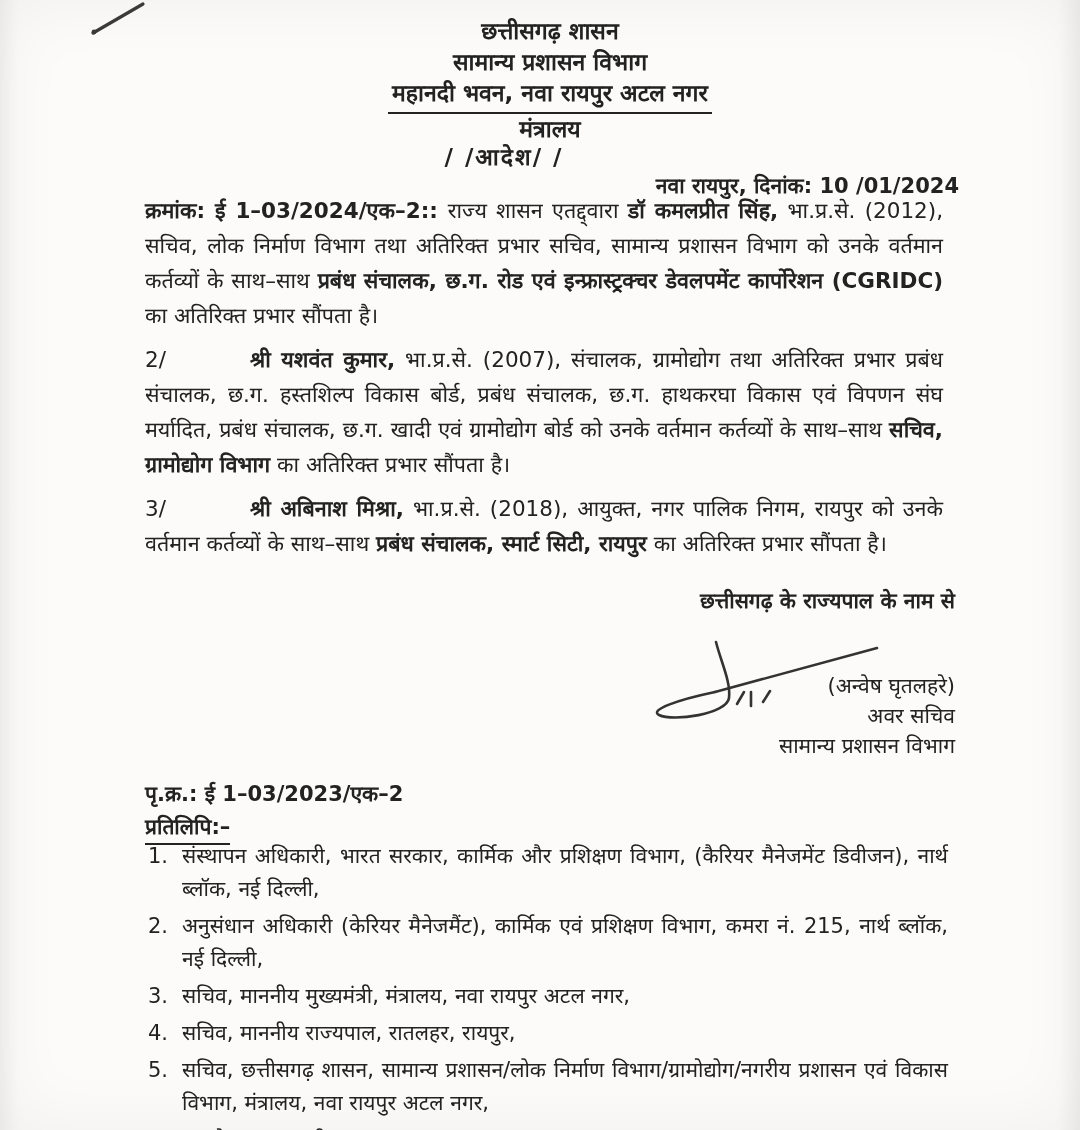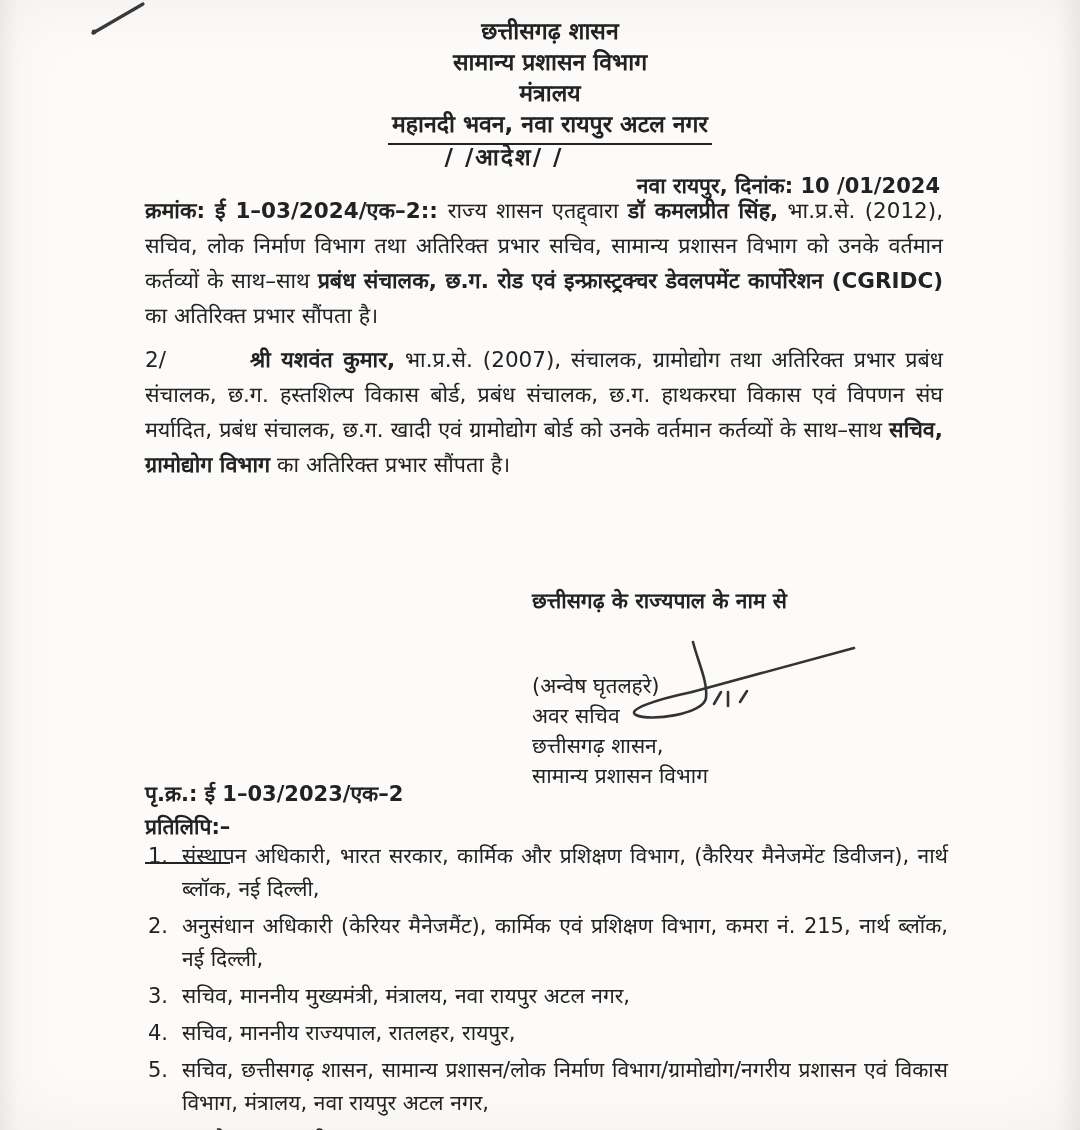--- a/index.html
+++ b/index.html
@@ -15,34 +15,34 @@
     position:absolute;inset:0;
     background:linear-gradient(90deg,#f3f1ee 0,#fcfbf9 18px,#fcfbf9 1058px,#f1efec 1080px);
     box-shadow:inset 0 0 70px rgba(0,0,0,0.05);
   }
   .b{font-weight:700;}
   
   .hdr{position:absolute;top:16px;left:0;width:1080px;text-align:center;line-height:31px;}
   .hdr .h-line{font-size:23px;font-weight:700;margin-left:20px;}
   .hdr .h-underline{display:inline-block;border-bottom:2.5px solid #232323;padding:0 4px 3px;}
   .order-heading{position:absolute;top:140px;left:0;width:1008px;text-align:center;font-size:23px;font-weight:700;letter-spacing:2px;}
-  .date-line{position:absolute;top:171px;left:0;width:940px;text-align:right;font-size:21px;font-weight:700;}
+  .date-line{position:absolute;top:171px;left:0;width:940px;text-align:right;font-size:21px;font-weight:700;padding-left:19px;}
   
   .paras{position:absolute;top:193px;left:145px;width:798px;}
   .para{font-size:21.5px;line-height:35px;text-align:justify;margin-bottom:9px;}
   .pnum{display:inline-block;width:105px;font-weight:400;}
   
-  .sigblock{position:absolute;top:586px;left:532px;width:400px;text-align:left;font-size:21px;line-height:30px;}
+  .sigblock{position:absolute;top:586px;left:555px;width:400px;text-align:right;font-size:21px;line-height:30px;}
   .sig-by1{font-weight:700;}
   .sig-name{margin-top:55px;}
   .sig-svg{position:absolute;top:48px;left:60px;}
   
   .refs{position:absolute;top:779px;left:145px;font-size:21px;line-height:31px;}
   .ref-no{font-weight:700;}
-  .copy-label{display:inline-block;font-weight:700;border-bottom:2px solid #232323;padding-bottom:19px;margin-top:2px;}
+  .copy-label{display:inline-block;font-weight:700;border-bottom:2px solid #232323;padding-bottom:0;margin-top:2px;}
   
   .copies{position:absolute;top:840px;left:148px;width:800px;}
   .copy-item{display:flex;font-size:21px;line-height:33px;margin-bottom:4px;}
   .copy-num{width:34px;flex:0 0 34px;}
   .copy-text{flex:1;text-align:justify;}
   .penmark{position:absolute;top:0;left:85px;}
   svg{display:block;}
 </style>
 </head>
 <body>
@@ -52,49 +52,49 @@
   <div class="penmark">
     <svg width="70" height="40" viewBox="0 0 70 40">
       <path d="M 8 33 L 58 4" stroke="#3a3a3a" stroke-width="3.2" fill="none" stroke-linecap="round"></path>
       <circle cx="9" cy="32" r="2.4" fill="#3a3a3a"></circle>
     </svg>
   </div>
 
   <div class="hdr">
     <div class="h-line">छत्तीसगढ़ शासन</div>
     <div class="h-line">सामान्य प्रशासन विभाग</div>
+    <div class="h-line"><span class="h-underline">महानदी भवन, नवा रायपुर अटल नगर</span></div>
     <div class="h-line">मंत्रालय</div>
-    <div class="h-line"><span class="h-underline">महानदी भवन, नवा रायपुर अटल नगर</span></div>
   </div>
 
   <div class="order-heading">/ /आदेश/ /</div>
 
   <div class="date-line">नवा रायपुर, दिनांक: 10 /01/2024</div>
 
   <div class="paras">
       <div class="para"><span class="b">क्रमांक: ई 1–03/2024/एक–2:: </span><span>राज्य शासन एतद्द्वारा </span><span class="b">डॉ कमलप्रीत सिंह,</span><span> भा.प्र.से. (2012), सचिव, लोक निर्माण विभाग तथा अतिरिक्त प्रभार  सचिव, सामान्य प्रशासन विभाग को उनके वर्तमान कर्तव्यों के साथ–साथ </span><span class="b">प्रबंध संचालक, छ.ग. रोड एवं इन्फ्रास्ट्रक्चर डेवलपमेंट कार्पोरेशन (CGRIDC)</span><span> का अतिरिक्त प्रभार सौंपता है।</span></div>
       <div class="para"><span class="pnum">2/</span><span class="b">श्री यशवंत कुमार,</span><span> भा.प्र.से. (2007), संचालक, ग्रामोद्योग तथा अतिरिक्त प्रभार प्रबंध संचालक, छ.ग. हस्तशिल्प विकास बोर्ड, प्रबंध संचालक, छ.ग. हाथकरघा विकास एवं विपणन संघ मर्यादित, प्रबंध संचालक, छ.ग. खादी एवं ग्रामोद्योग बोर्ड को उनके वर्तमान कर्तव्यों के साथ–साथ </span><span class="b">सचिव, ग्रामोद्योग विभाग</span><span> का अतिरिक्त प्रभार सौंपता है।</span></div>
+      <div class="para"><span class="pnum">3/</span><span class="b">श्री अबिनाश मिश्रा,</span><span> भा.प्र.से. (2018), आयुक्त, नगर पालिक निगम, रायपुर को उनके वर्तमान कर्तव्यों के साथ–साथ </span><span class="b">प्रबंध संचालक, स्मार्ट सिटी, रायपुर</span><span> का अतिरिक्त प्रभार सौंपता है।</span></div>
     </div>
 
   <div class="sigblock">
     <div class="sig-by1">छत्तीसगढ़ के राज्यपाल के नाम से</div>
     <div class="sig-svg">
       <svg width="290" height="90" viewBox="0 0 290 90">
         <g stroke="#333" stroke-width="2.6" fill="none" stroke-linecap="round">
           <path d="M 262 14 L 100 58"></path>
           <path d="M 100 58 C 62 66, 34 76, 44 81 C 58 88, 112 80, 114 64 C 116 48, 106 28, 101 8"></path>
           <path d="M 122 70 l 7 -12"></path>
           <path d="M 136 72 l 0 -14"></path>
           <path d="M 148 68 l 7 -11"></path>
         </g>
       </svg>
     </div>
     <div class="sig-name">(अन्वेष घृतलहरे)</div>
     <div>अवर सचिव</div>
-    <div>छत्तीसगढ़ शासन,</div>
     <div>सामान्य प्रशासन विभाग</div>
   </div>
 
   <div class="refs">
     <div class="ref-no">पृ.क्र.: ई 1–03/2023/एक–2</div>
     <div><span class="copy-label">प्रतिलिपि:–</span></div>
   </div>
 
   <div class="copies">
       <div class="copy-item">

